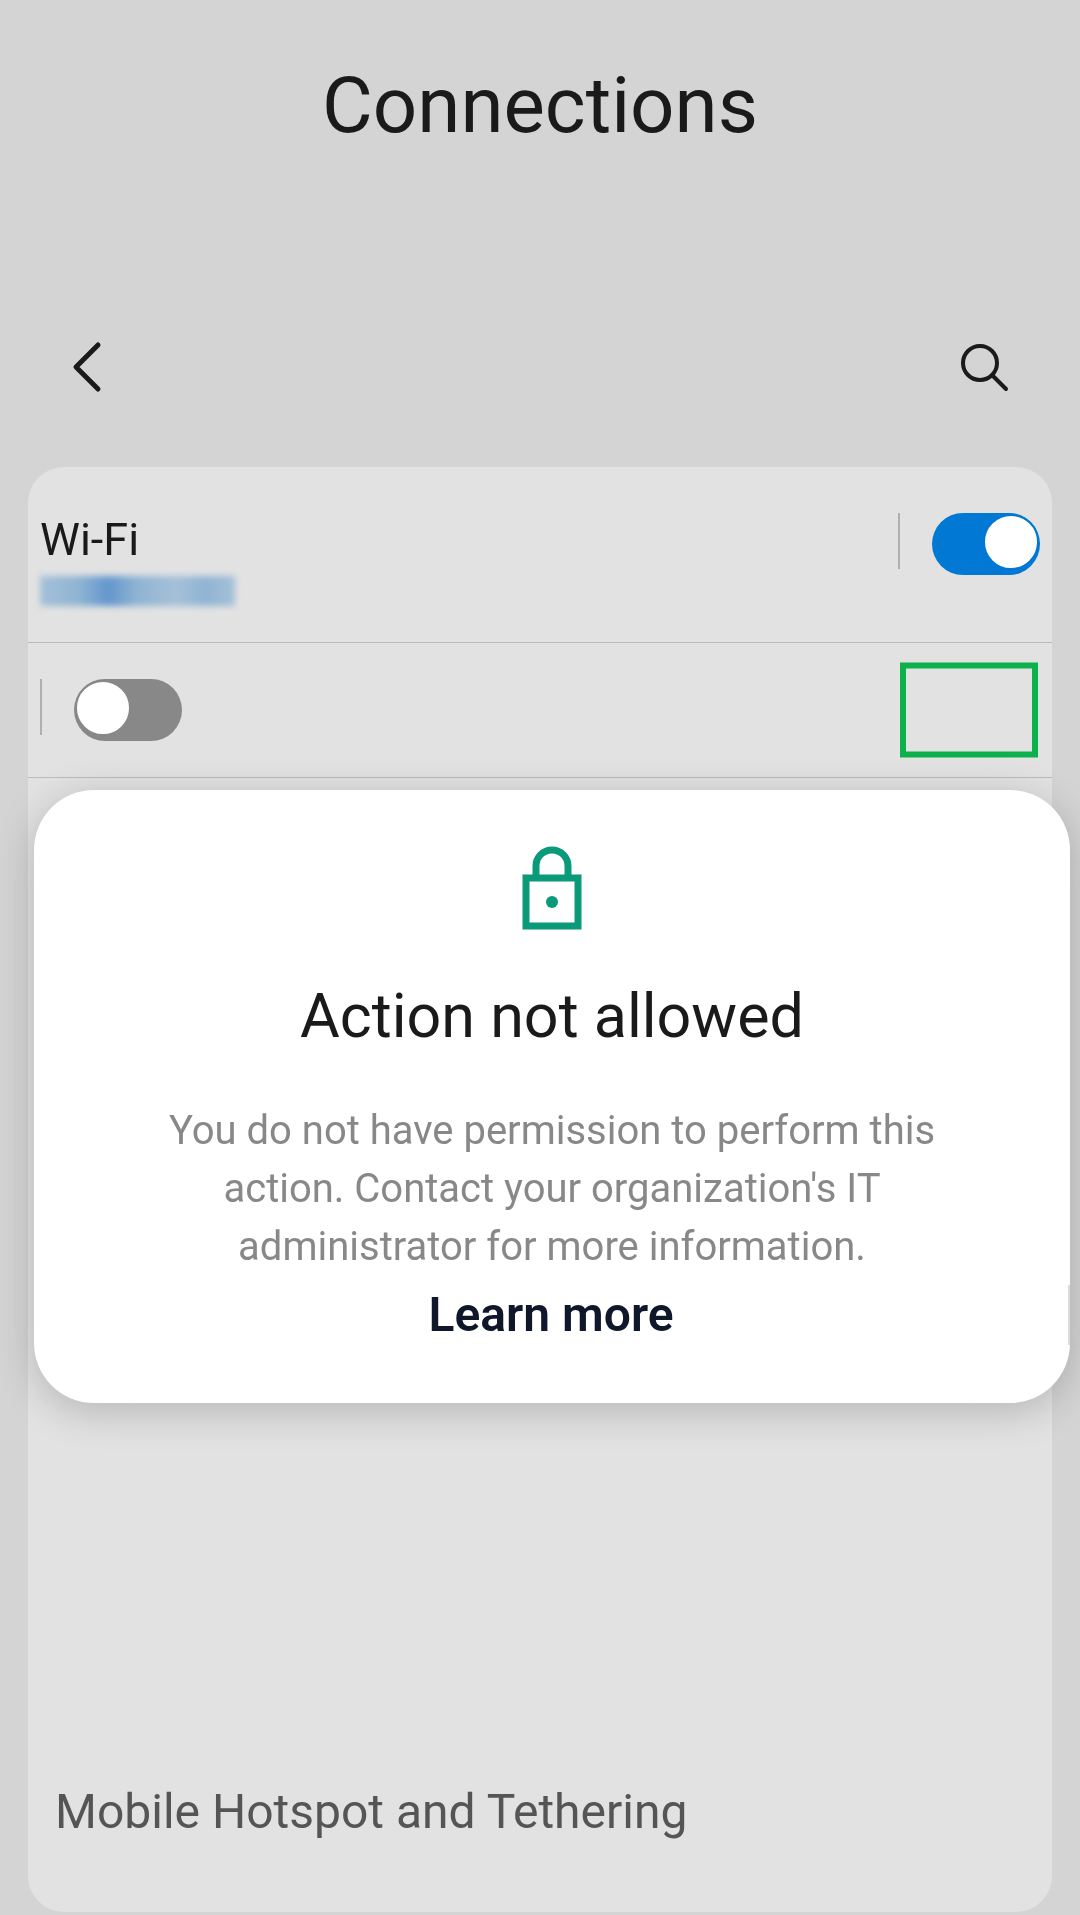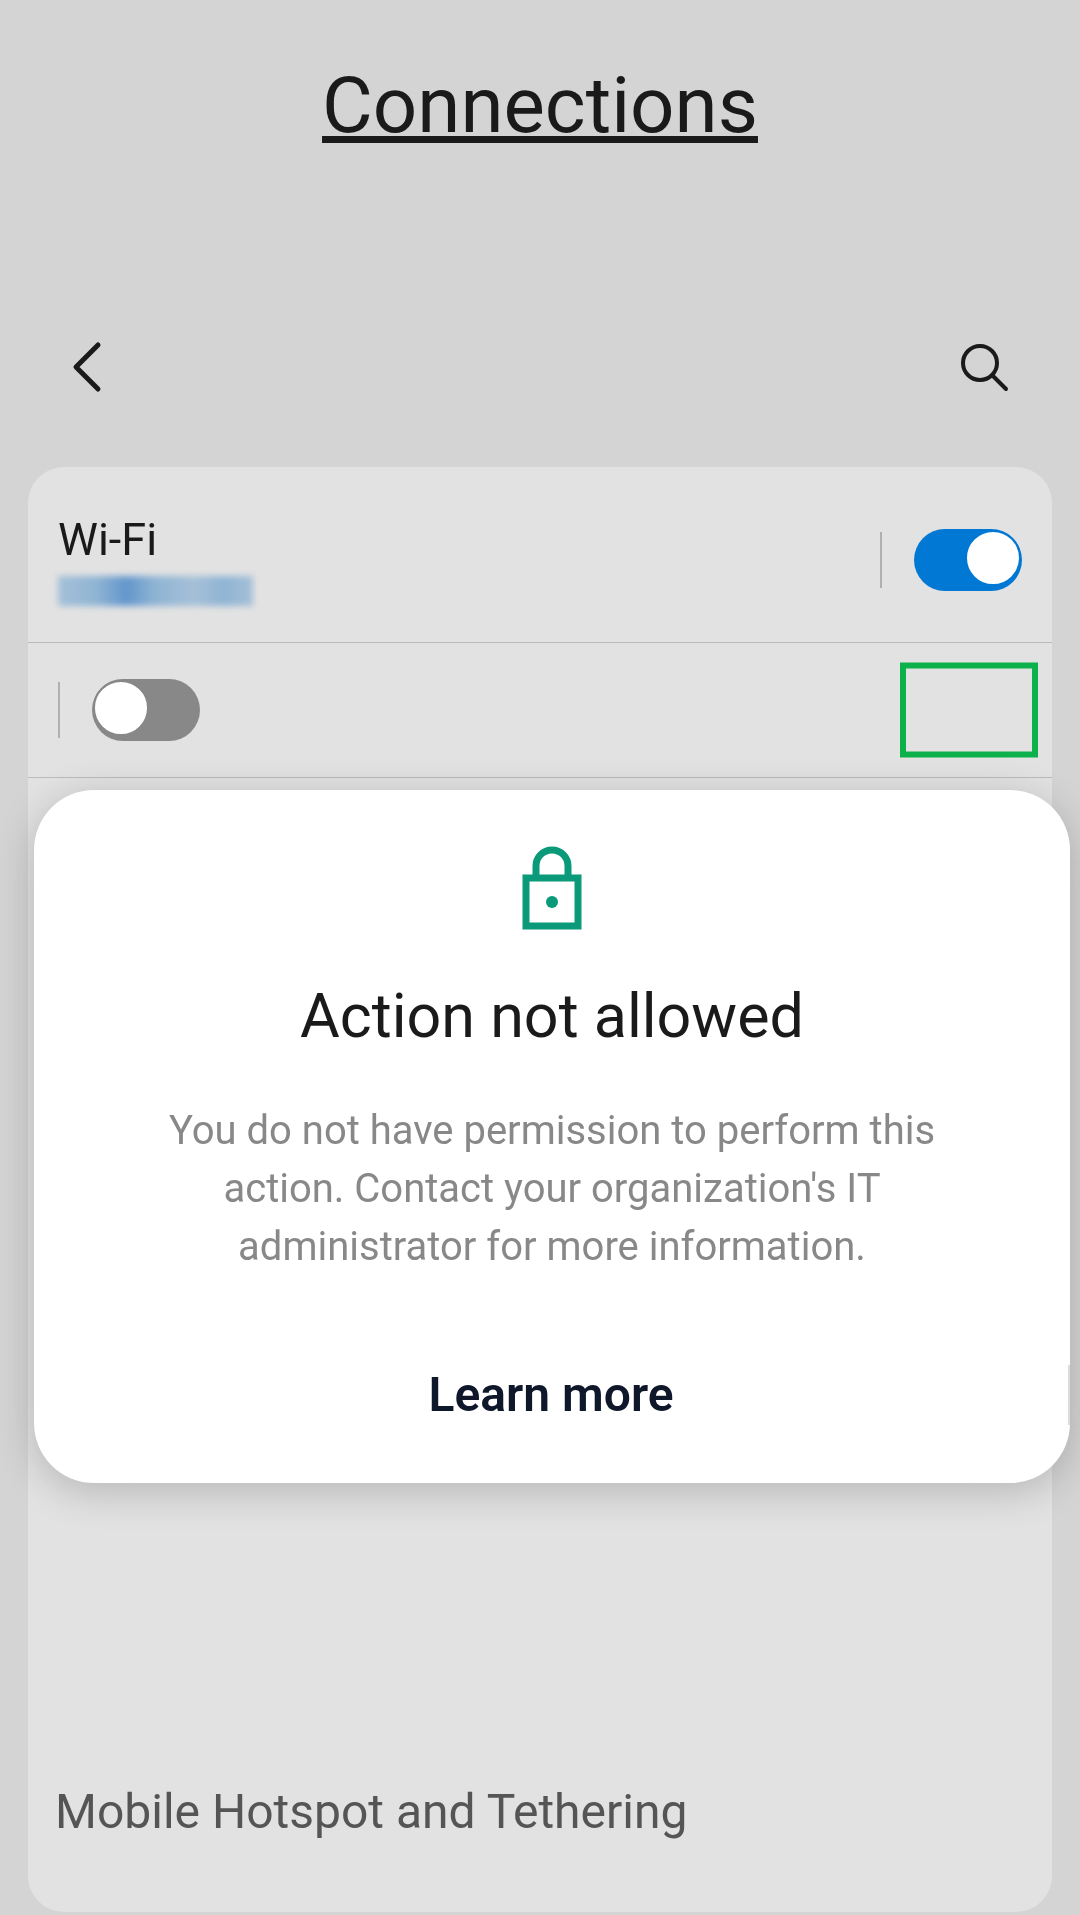--- a/index.html
+++ b/index.html
@@ -20,21 +20,20 @@
     .header-section {
       padding-top: 60px;
       padding-bottom: 50px;
     }
 
     .page-title {
       text-align: center;
       font-size: 78px;
       font-weight: 400;
       color: #1a1a1a;
-      text-decoration: underline;
     }
 
     .toolbar {
       display: flex;
       justify-content: space-between;
       align-items: center;
       padding: 0 70px;
       margin-top: 140px;
       margin-bottom: 70px;
     }
@@ -51,22 +50,22 @@
 
     .content-card {
       background: #e2e2e2;
       border-radius: 36px;
       margin: 0 28px;
       padding-bottom: 1000px;
     }
 
     .list-item {
       display: flex;
-      align-items: center;
-      padding: 36px 30px;
+      align-items: flex-start;
+      padding: 36px 12px;
       border-bottom: 1px solid #bbb;
       position: relative;
       min-height: 130px;
       gap: 8px;
     }
 
     .list-item:first-child {
       padding-top: 46px;
     }
 
@@ -177,21 +176,20 @@
       font-weight: 400;
       color: #1a1a1a;
       margin-bottom: 50px;
     }
 
     .dialog-message {
       text-align: center;
       font-size: 40px;
       color: #888;
       line-height: 1.45;
-      margin-bottom: 80px;
       padding: 0 10px;
     }
 
     .dialog-buttons {
       display: flex;
       border-top: 0px solid transparent;
       margin: 0 -60px;
       padding-bottom: 50px;
     }
 

